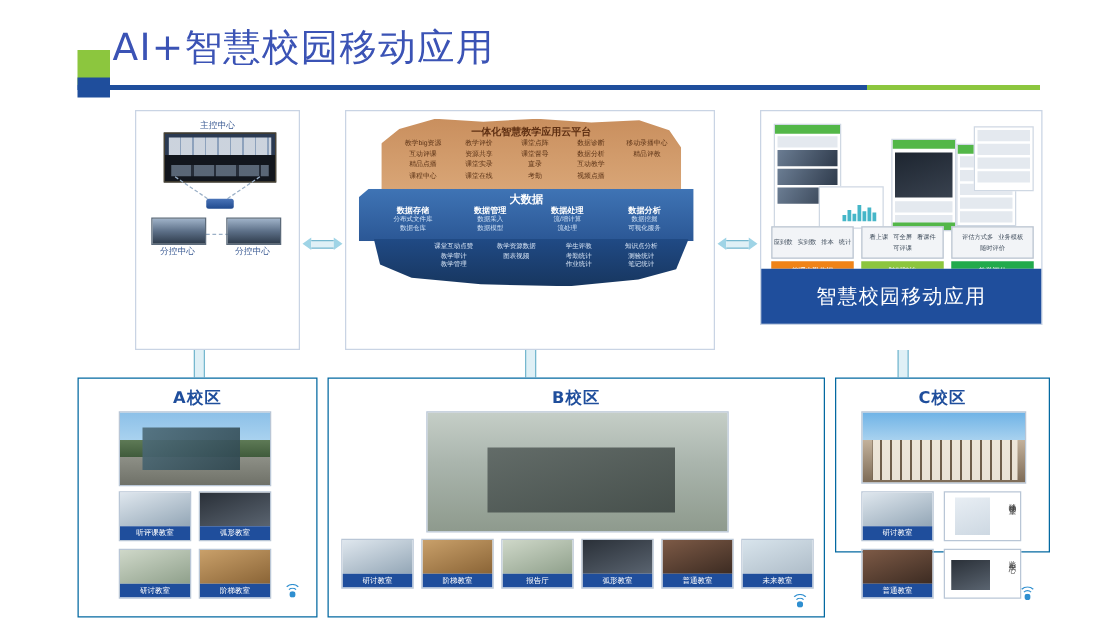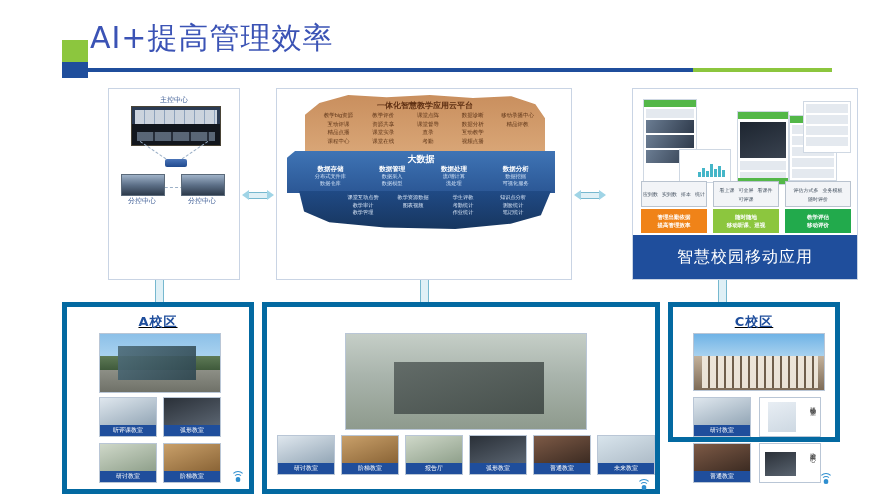--- a/index.html
+++ b/index.html
@@ -26,21 +26,21 @@
   .panel-cap{
     position:absolute;left:0;bottom:0;width:100%;height:44px;
     background:#1f4e9c;color:#ffffff;display:flex;align-items:center;justify-content:center;
     font-size:16px;letter-spacing:1px;box-sizing:border-box;
     font-family:"DejaVu Sans","Liberation Sans",sans-serif;
   }
   .panel-body{position:absolute;left:0;top:0;right:0;bottom:44px;overflow:hidden;}
 
   #panel-center{left:276px;top:88px;width:296px;height:192px;}
   #panel-left{left:108px;top:88px;width:132px;height:192px;}
-  #panel-right{left:632px;top:88px;width:226px;height:192px;}
+  #panel-right{left:608px;top:88px;width:226px;height:172px;}
 
   
   .ctl-title{position:absolute;left:0;right:0;top:6px;text-align:center;font-size:7px;color:#3a5a93;}
   .screen-wall{
     position:absolute;left:22px;top:17px;width:88px;height:38px;
     background:#1b1a18;border:1px solid #4a4436;
     background-image:
       linear-gradient(to bottom,#2b3a52 0%,#2b3a52 45%,#12161d 45%,#12161d 100%);
   }
   .screen-wall::before{
@@ -118,21 +118,21 @@
 
   
   .arrow{position:absolute;height:10px;display:flex;align-items:center;}
   .arrow .shaft{flex:1;height:5px;background:#dff0f6;border-top:1px solid #76b8cf;border-bottom:1px solid #76b8cf;}
   .arrow .head{width:0;height:0;border-top:5px solid transparent;border-bottom:5px solid transparent;}
   .arrow .head.l{border-right:7px solid #9fd4e6;}
   .arrow .head.r{border-left:7px solid #9fd4e6;}
   .vstem{position:absolute;width:7px;background:#dff0f6;border-left:1px solid #76b8cf;border-right:1px solid #76b8cf;}
 
   
-  .campus{position:absolute;background:#ffffff;border:5px solid #0369a1;box-sizing:border-box;text-decoration:underline;}
+  .campus{position:absolute;background:#ffffff;border:1px solid #0369a1;box-sizing:border-box;}
   #campus-a{left:62px;top:302px;width:192px;height:192px;}
   #campus-b{left:262px;top:302px;width:398px;height:192px;}
   #campus-c{left:668px;top:302px;width:172px;height:140px;}
   .campus-title{text-align:center;font-size:13px;color:#1f4e9c;font-weight:bold;margin-top:6px;letter-spacing:1px;
                 font-family:"DejaVu Sans","Liberation Sans",sans-serif;}
   .hero{border:1px solid #b9c6d6;box-sizing:border-box;}
   .hero.a{position:absolute;left:32px;top:26px;width:122px;height:60px;
     background:linear-gradient(to bottom,#8cc0e8 0%,#a9d2ef 38%,#5e7a56 38%,#3f5a3b 62%,#8d8f86 62%,#6f7168 100%);}
   .hero.a::after{content:"";position:absolute;left:18px;top:12px;width:78px;height:34px;
     background:linear-gradient(135deg,#4f6d7a,#2f4750);opacity:.92;}
@@ -163,21 +163,21 @@
   .pE{background:linear-gradient(160deg,#7d5a46,#3c2b22);}
   .pF{background:linear-gradient(160deg,#d8e4ec,#aebcc8);}
   .pG{background:linear-gradient(160deg,#e8eef4,#cdd8e2);}
 </style>
 </head>
 <body>
 
 <div class="header">
   <div class="accent-green"></div>
   <div class="accent-blue"></div>
-  <div class="title">AI+提高管理效率</div>
+  <div class="title">AI+智慧校园移动应用</div>
   <div class="rule"></div>
 </div>
 
 <div class="panel" id="panel-left">
   <div class="panel-body">
     <div class="ctl-title">主控中心</div>
     <div class="screen-wall"></div>
     <div class="dashline" style="left:28px;top:62px;width:36px;transform:rotate(34deg);"></div>
     <div class="dashline" style="left:66px;top:62px;width:36px;transform:rotate(-34deg);"></div>
     <div class="dashline" style="left:30px;top:98px;width:70px;"></div>
@@ -387,20 +387,21 @@
       <div class="cap">阶梯教室</div>
   </div>
   <div class="wifi" style="left:164px;top:164px;">
       <i></i>
       <i></i>
       <i></i>
     </div>
 </div>
 
 <div class="campus" id="campus-b">
+  <div class="campus-title">B校区</div>
   <div class="hero b"></div>
   <div class="thumb" style="left:10px;top:128px;width:58px;height:40px;">
     <div class="pic pA"></div>
       <div class="cap">研讨教室</div>
   </div>
   <div class="thumb" style="left:74px;top:128px;width:58px;height:40px;">
     <div class="pic pD"></div>
       <div class="cap">阶梯教室</div>
   </div>
   <div class="thumb" style="left:138px;top:128px;width:58px;height:40px;">

